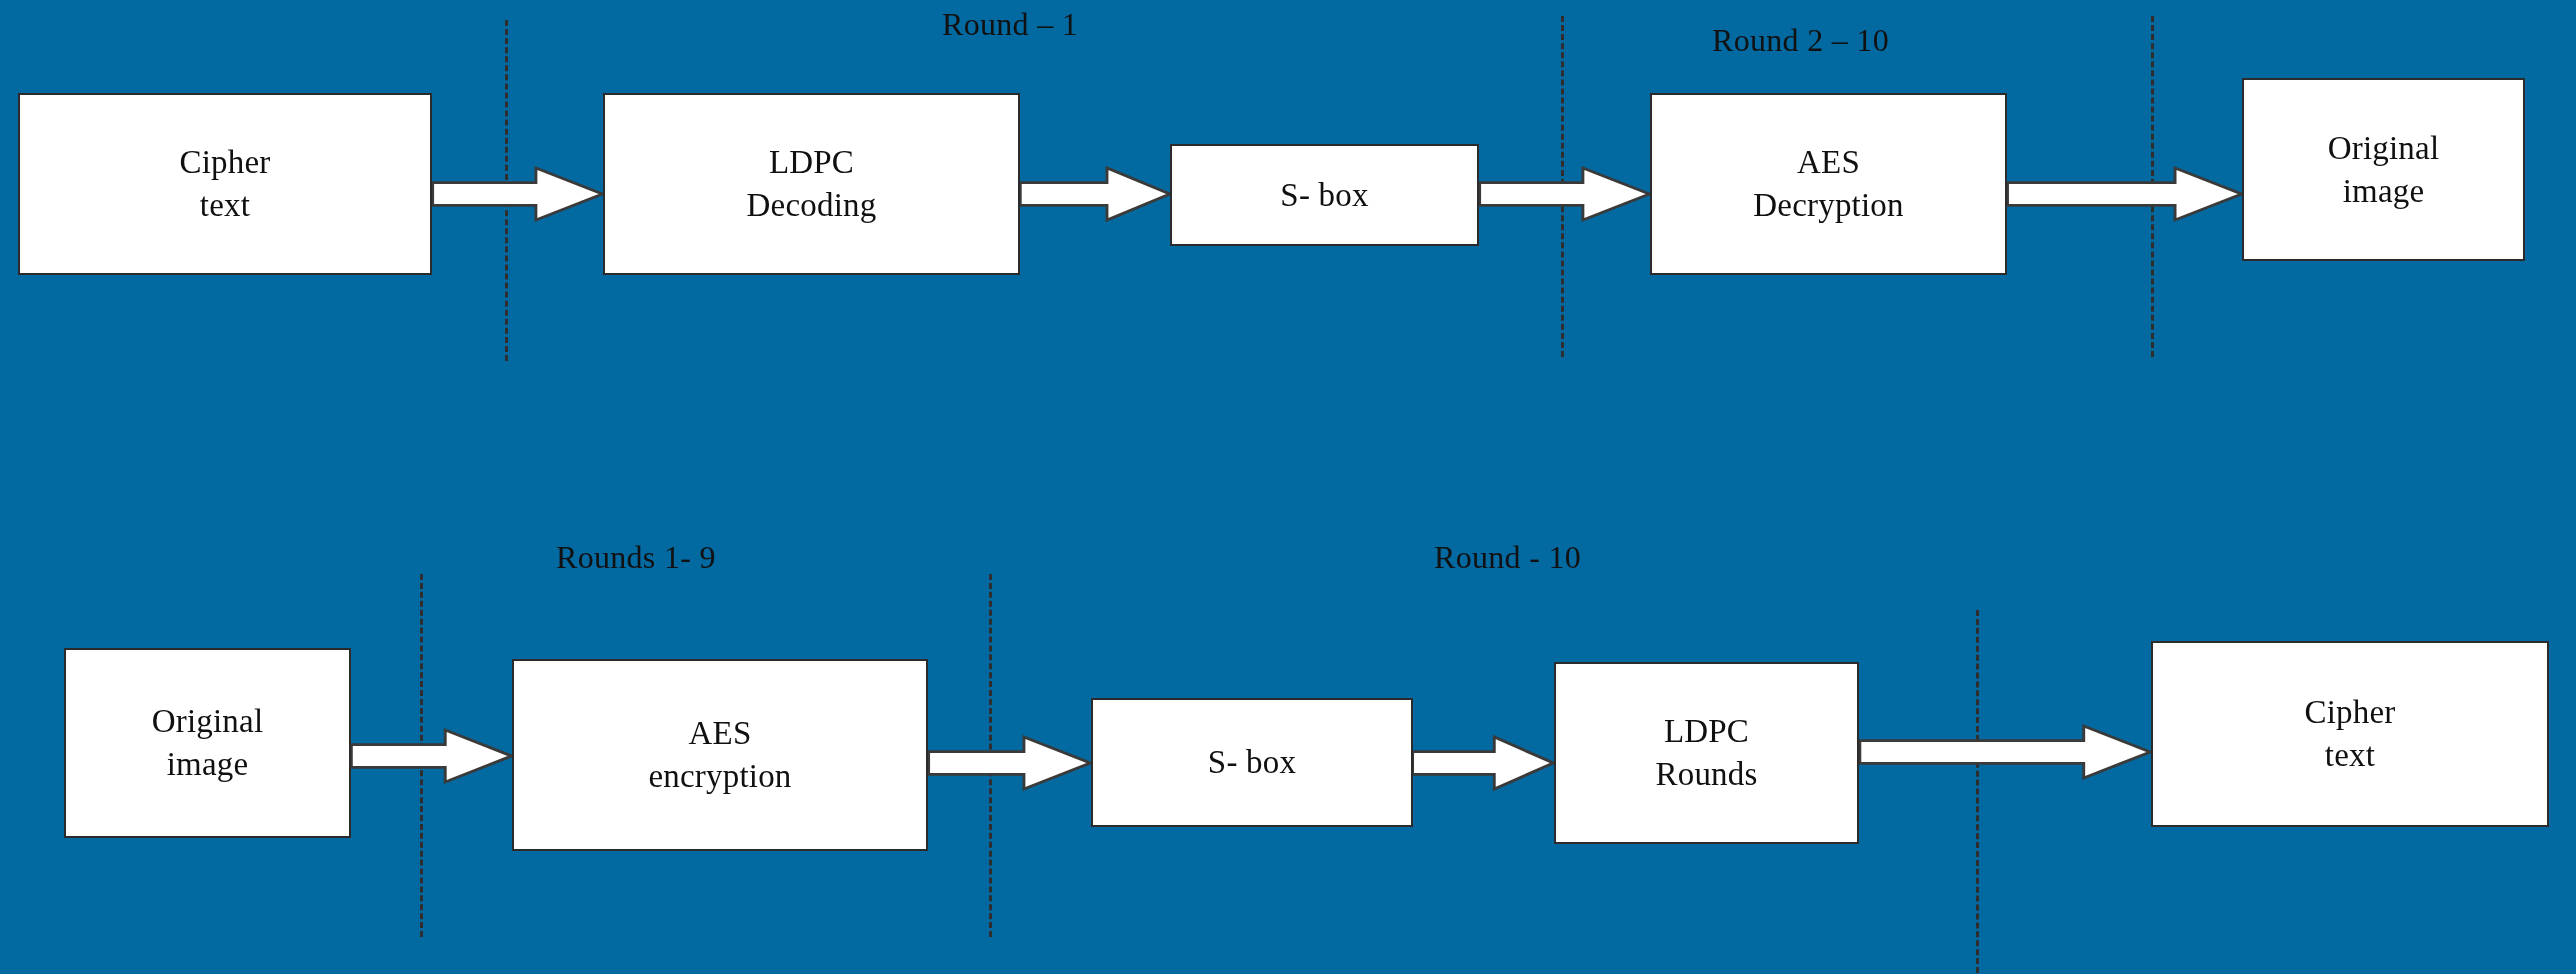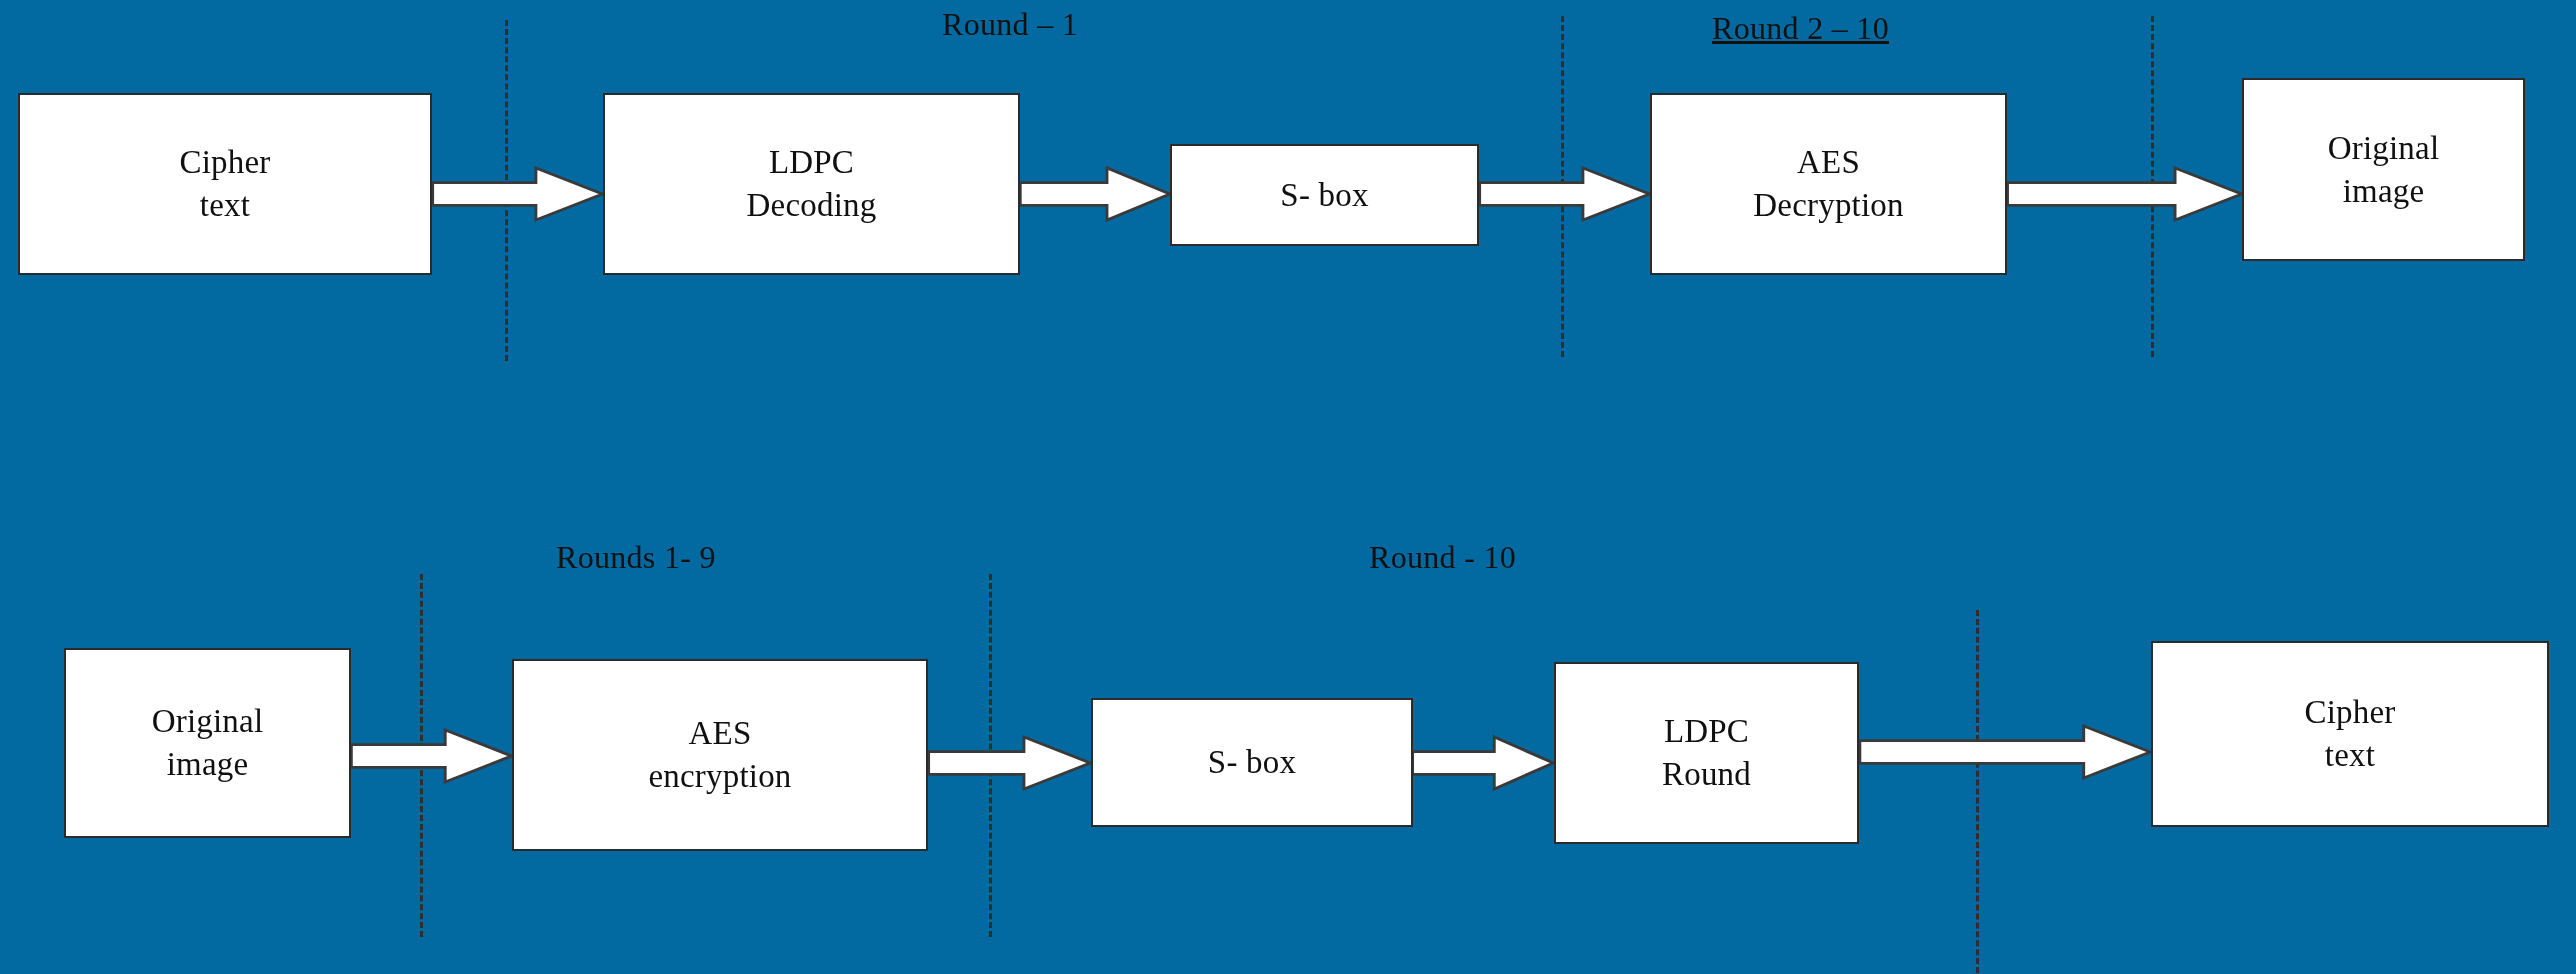--- a/index.html
+++ b/index.html
@@ -62,21 +62,21 @@
 </style>
 </head>
 <body>
 
 <div id="canvas">
     <div style="position: absolute; left: 0px; top: 0px; width: 100%; height: 100%;">
       <div class="divider" style="left: 505px; top: 20.3px; height: 341px; border-left-color: rgb(46, 46, 46);"></div>
       <div class="divider" style="left: 1561px; top: 16px; height: 341px; border-left-color: rgb(46, 46, 46);"></div>
       <div class="divider" style="left: 2151px; top: 16px; height: 341px; border-left-color: rgb(46, 46, 46);"></div>
       <div class="caption" style="left: 942px; top: 5.8px;">Round – 1</div>
-      <div class="caption" style="left: 1712px; top: 10px; text-decoration: underline;">Round 2 – 10</div>
+      <div class="caption" style="left: 1712px; top: 22px;">Round 2 – 10</div>
       <div class="arrow" style="left: 432px; top: 168px; width: 171px; height: 52px;">
         <svg width="171" height="52" viewBox="0 0 235 72">
           <polygon points="0.0,20.2 143.0,20.2 143.0,0.0 235.0,36.0 143.0,72.0 143.0,51.8 0.0,51.8" fill="#ffffff" stroke="#3a3a3a" stroke-width="4" stroke-linejoin="miter"></polygon>
         </svg>
       </div>
       <div class="arrow" style="left: 1020px; top: 168px; width: 150px; height: 52px;">
         <svg width="150" height="52" viewBox="0 0 207 72">
           <polygon points="0.0,20.2 120.1,20.2 120.1,0.0 207.0,36.0 120.1,72.0 120.1,51.8 0.0,51.8" fill="#ffffff" stroke="#3a3a3a" stroke-width="4" stroke-linejoin="miter"></polygon>
         </svg>
       </div>
@@ -108,21 +108,21 @@
       <div class="box" style="left: 2242px; top: 78px; width: 283px; height: 183px; border-color: rgb(43, 43, 43); background: rgb(255, 255, 255); color: rgb(16, 16, 16);">
         <span class="line">Original</span>
         <span class="line">image</span>
       </div>
     </div>
     <div style="position: absolute; left: 0px; top: 0px; width: 100%; height: 100%;">
       <div class="divider" style="left: 420px; top: 574px; height: 363px; border-left-color: rgb(46, 46, 46);"></div>
       <div class="divider" style="left: 989px; top: 574px; height: 363px; border-left-color: rgb(46, 46, 46);"></div>
       <div class="divider" style="left: 1976px; top: 610px; height: 363px; border-left-color: rgb(46, 46, 46);"></div>
       <div class="caption" style="left: 556px; top: 539px;">Rounds 1- 9</div>
-      <div class="caption" style="left: 1369px; top: 539px;">Round - 10</div>
+      <div class="caption" style="left: 1434px; top: 539px;">Round - 10</div>
       <div class="arrow" style="left: 351px; top: 730px; width: 161px; height: 52px;">
         <svg width="161" height="52" viewBox="0 0 222 72">
           <polygon points="0.0,20.2 130.0,20.2 130.0,0.0 222.0,36.0 130.0,72.0 130.0,51.8 0.0,51.8" fill="#ffffff" stroke="#3a3a3a" stroke-width="4" stroke-linejoin="miter"></polygon>
         </svg>
       </div>
       <div class="arrow" style="left: 928px; top: 737px; width: 163px; height: 52px;">
         <svg width="163" height="52" viewBox="0 0 224 72">
           <polygon points="0.0,20.2 132.0,20.2 132.0,0.0 224.0,36.0 132.0,72.0 132.0,51.8 0.0,51.8" fill="#ffffff" stroke="#3a3a3a" stroke-width="4" stroke-linejoin="miter"></polygon>
         </svg>
       </div>
@@ -142,21 +142,21 @@
       </div>
       <div class="box" style="left: 512px; top: 659px; width: 416px; height: 192px; border-color: rgb(43, 43, 43); background: rgb(255, 255, 255); color: rgb(16, 16, 16);">
         <span class="line">AES</span>
         <span class="line">encryption</span>
       </div>
       <div class="box" style="left: 1091px; top: 698px; width: 322px; height: 129px; border-color: rgb(43, 43, 43); background: rgb(255, 255, 255); color: rgb(16, 16, 16);">
         <span class="line">S- box</span>
       </div>
       <div class="box" style="left: 1554px; top: 662px; width: 305px; height: 182px; border-color: rgb(43, 43, 43); background: rgb(255, 255, 255); color: rgb(16, 16, 16);">
         <span class="line">LDPC</span>
-        <span class="line">Round</span>
+        <span class="line">Rounds</span>
       </div>
       <div class="box" style="left: 2151px; top: 641px; width: 398px; height: 186px; border-color: rgb(43, 43, 43); background: rgb(255, 255, 255); color: rgb(16, 16, 16);">
         <span class="line">Cipher</span>
         <span class="line">text</span>
       </div>
     </div>
   </div>
 
 
 </body></html>

